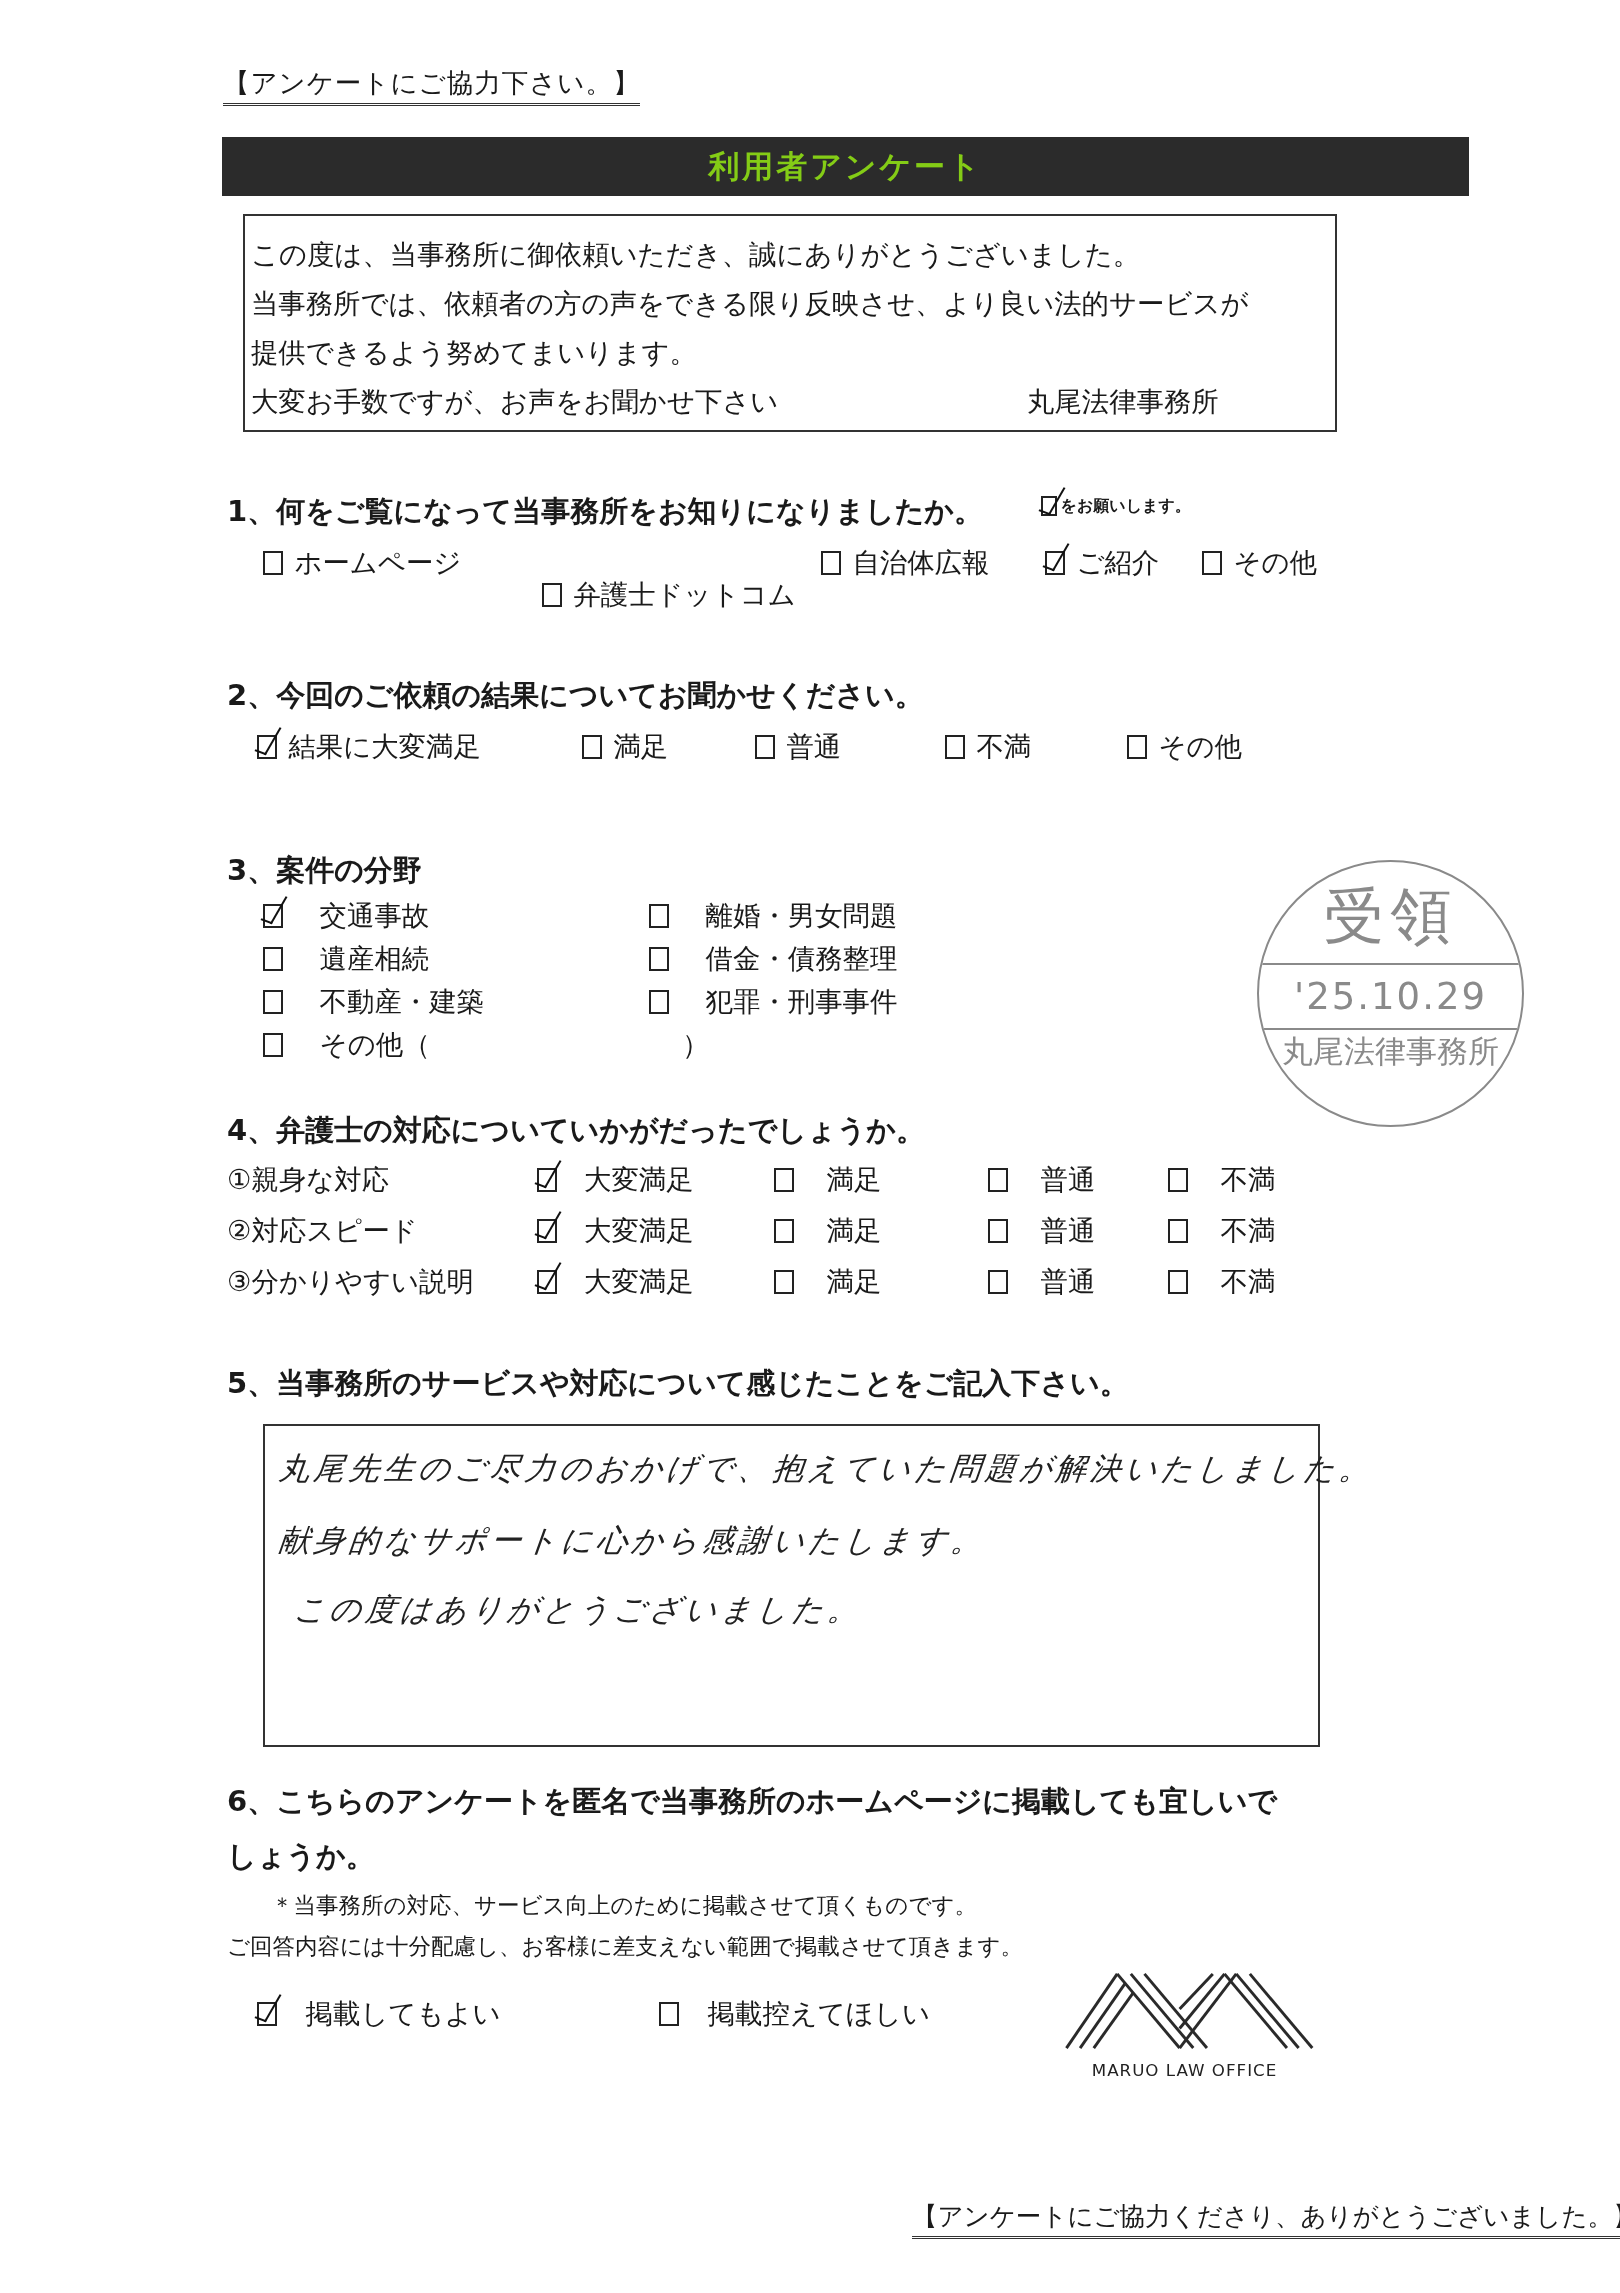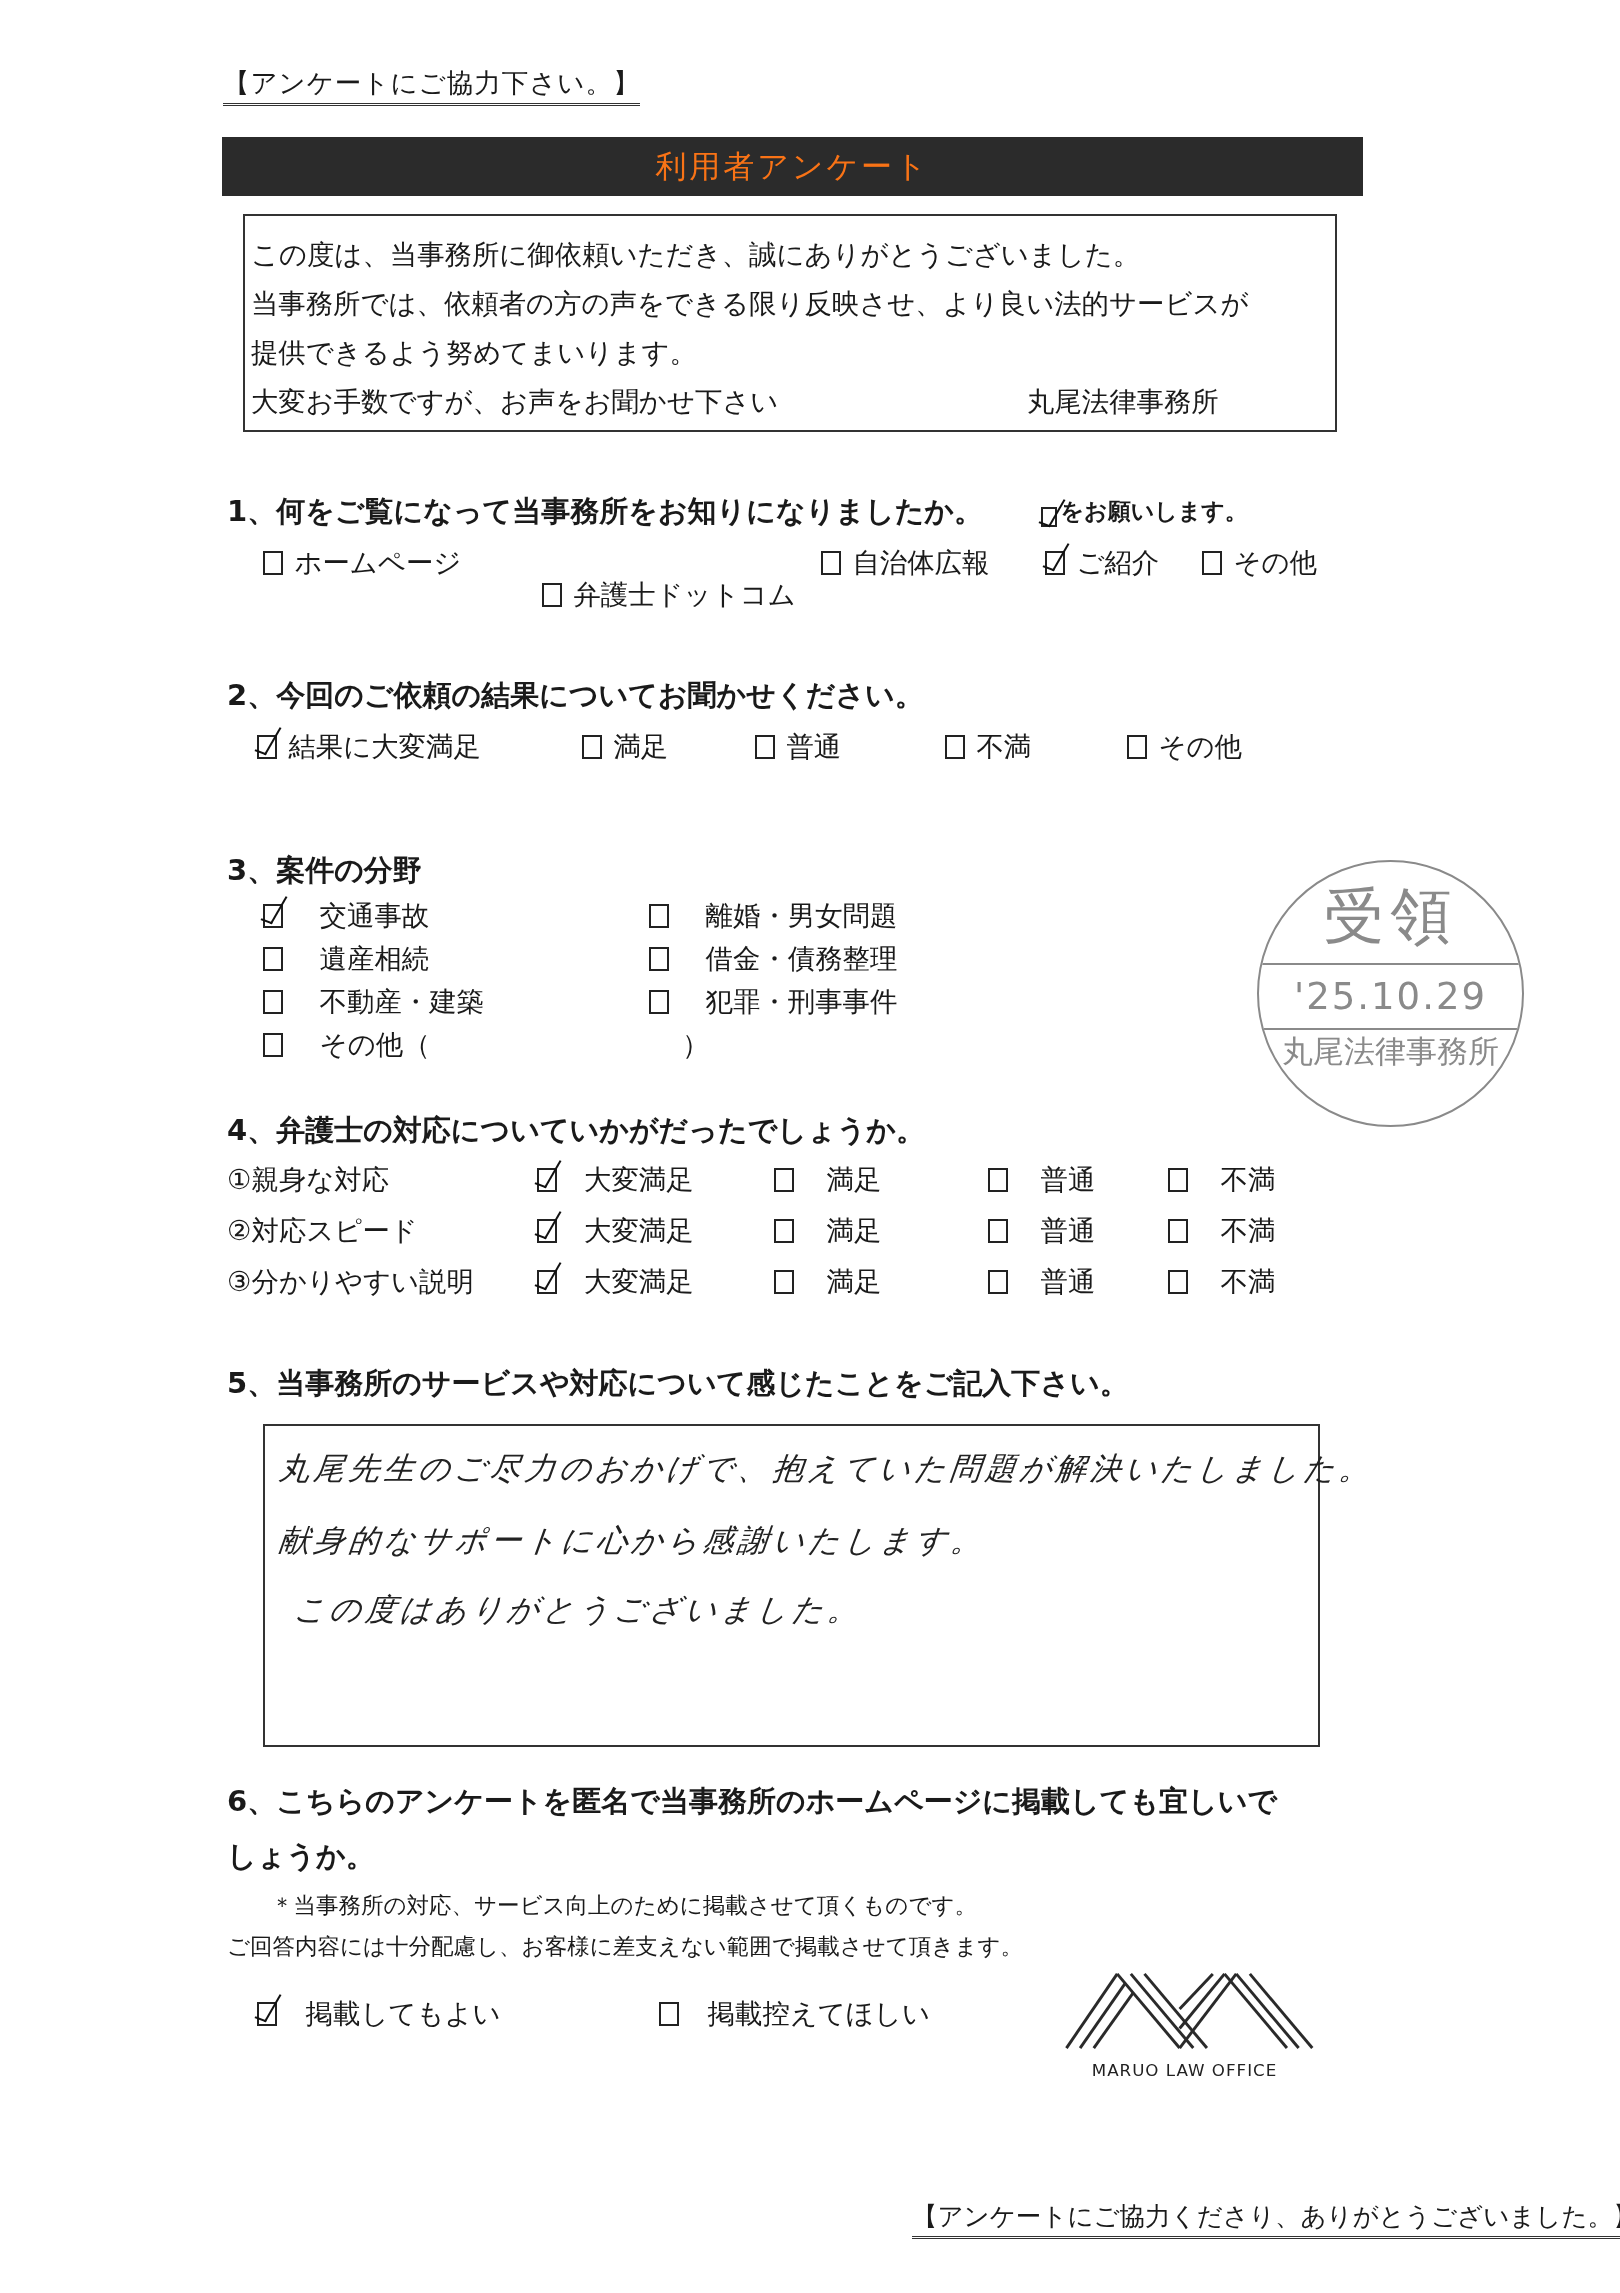--- a/index.html
+++ b/index.html
@@ -1,33 +1,33 @@
 <!DOCTYPE html>
 <html><head>
 <meta charset="utf-8">
 <style>
   html, body { margin: 0; padding: 0; background: #ffffff; }
   body { width: 1620px; height: 2294px; position: relative; overflow: hidden;
          font-family: "DejaVu Sans", "Liberation Sans", sans-serif; color: #1a1a1a; }
   .abs { position: absolute; }
   .top-note { left: 223px; top: 65px; font-size: 26.5px; letter-spacing: 1px;
               border-bottom: 3.9px double #333; padding-bottom: 2px; white-space: nowrap; }
-  .title-bar { left: 222px; top: 137px; width: 1141px; height: 59px; background: #2b2b2b;
-               color: #f97316; font-size: 31px; font-weight: normal; text-align: center; line-height: 59px; letter-spacing: 2.9px; }
+  .title-bar { left: 222px; top: 137px; width: 1247px; height: 59px; background: #2b2b2b;
+               color: #84cc16; font-size: 31px; font-weight: bold; text-align: center; line-height: 59px; letter-spacing: 2.9px; }
   .intro-box { left: 243px; top: 214px; width: 1094px; height: 218px; border: 2px solid #333; box-sizing: border-box;
                padding: 13.7px 0 0 5.9px; font-size: 27.4px; line-height: 49px; }
   .intro-box .line { white-space: nowrap; }
   .intro-sign { position: absolute; left: 782px; top: 161px; white-space: nowrap; }
   .q { font-size: 29px; font-weight: bold; white-space: nowrap; }
   .opt { font-size: 27.4px; white-space: nowrap; display: flex; align-items: center; }
   .cb { display: inline-block; width: 19.6px; height: 23.5px; border: 2px solid #222; box-sizing: border-box;
         position: relative; margin-right: 11.8px; flex: 0 0 auto; }
   .cb.checked::after { content: ""; position: absolute; left: 2.9px; top: -13.7px; width: 9.8px; height: 29px;
         border-right: 2px solid #111; border-bottom: 2px solid #111; transform: rotate(20deg) skewX(-10deg); }
-  .hint { font-size: 23px; font-weight: bold; white-space: nowrap; display: flex; align-items: flex-end; font-family: Liberation Mono, monospace; }
+  .hint { font-size: 16px; font-weight: bold; white-space: nowrap; display: flex; align-items: flex-start; font-family: Liberation Mono, monospace; }
   .hint .cb { width: 15.7px; height: 19.6px; margin-right: 3.9px; }
   .comment-box { left: 263px; top: 1424px; width: 1057px; height: 323px; border: 2px solid #333; box-sizing: border-box; }
   .hand { font-family: "DejaVu Serif", serif; font-size: 31px; font-style: italic; color: #222; white-space: nowrap;
           letter-spacing: 3.9px; transform: skewX(-6deg); }
   .note { font-size: 22.5px; white-space: nowrap; }
   .stamp { left: 1257px; top: 860px; width: 267px; height: 267px; border-radius: 50%; border: 2.9px solid #8a8a8a;
            box-sizing: border-box; overflow: hidden; color: #8a8a8a; }
   .stamp .top { position: absolute; top: 13.7px; left: 0; width: 100%; text-align: center; font-size: 61px; letter-spacing: 5.9px; }
   .stamp .mid { position: absolute; top: 101px; left: 0; width: 100%; height: 63px; border-top: 2.9px solid #8a8a8a;
                 border-bottom: 2.9px solid #8a8a8a; text-align: center; font-size: 37px; line-height: 63px; letter-spacing: 2px; }

